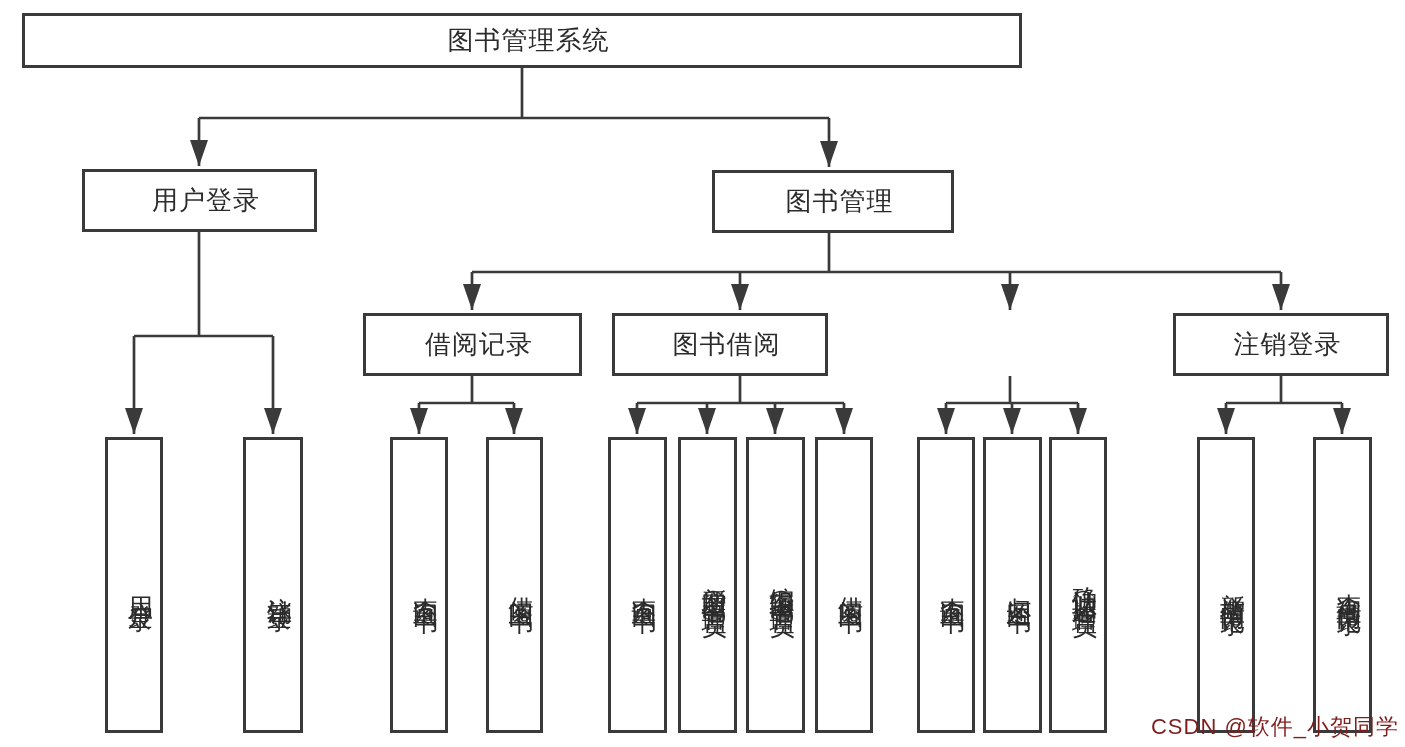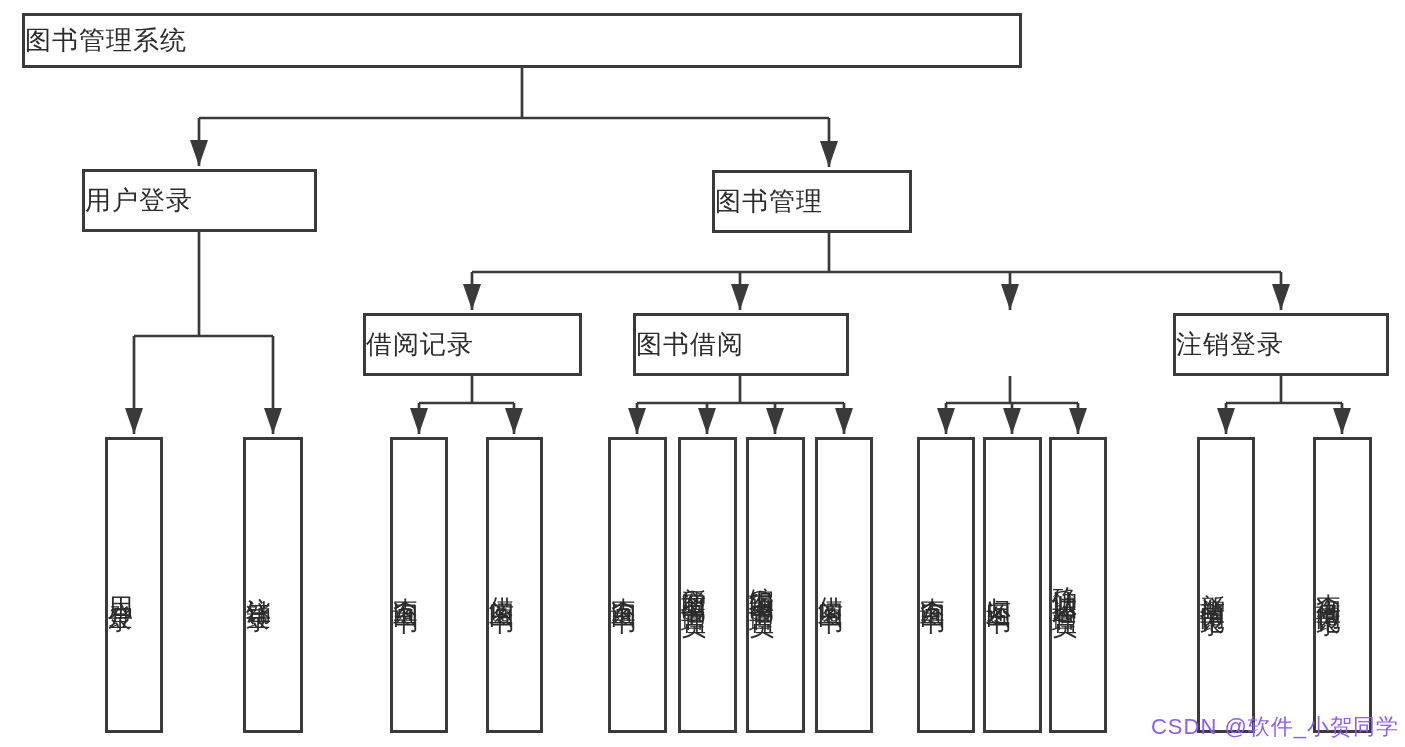--- a/index.html
+++ b/index.html
@@ -21,22 +21,24 @@
     height: 747px;
     pointer-events: none;
   }
 
   .node {
     position: absolute;
     background: #ffffff;
     border: 3px solid #3a3a3a;
     display: flex;
     align-items: center;
+    justify-content: center;
     color: #2b2b2b;
     overflow: hidden;
+    padding-left: 13px;
   }
 
   .node.h span {
     font-size: 26px;
     letter-spacing: 1px;
     white-space: nowrap;
   }
 
   .node.v span {
     writing-mode: vertical-rl;
@@ -45,21 +47,21 @@
     letter-spacing: 4px;
     line-height: 1;
     white-space: nowrap;
   }
 
   .watermark {
     position: absolute;
     right: 6px;
     bottom: 5px;
     font-size: 22px;
-    color: #8b5cf6;
+    color: #7f1d1d;
     letter-spacing: 1px;
     z-index: 5;
     white-space: nowrap;
   }
 </style>
 </head>
 <body>
 
 <div class="canvas">
 
@@ -114,28 +116,28 @@
     </g>
   </svg>
 
   <div class="node h" style="left:22px; top:13px; width:1000px; height:55px">
     <span>图书管理系统</span>
   </div>
 
   <div class="node h" style="left:82px; top:169px; width:235px; height:63px">
     <span>用户登录</span>
   </div>
-  <div class="node h" style="left:712px; top:170px; width:200px; height:63px">
+  <div class="node h" style="left:712px; top:170px; width:242px; height:63px">
     <span>图书管理</span>
   </div>
 
   <div class="node h" style="left:363px; top:313px; width:219px; height:63px">
     <span>借阅记录</span>
   </div>
-  <div class="node h" style="left:633px; top:313px; width:216px; height:63px">
+  <div class="node h" style="left:612px; top:313px; width:216px; height:63px">
     <span>图书借阅</span>
   </div>
   <div class="node h" style="left:1173px; top:313px; width:216px; height:63px">
     <span>注销登录</span>
   </div>
 
   <div class="node v" style="left:105px; top:437px; width:58px; height:296px">
     <span>用户登录</span>
   </div>
   <div class="node v" style="left:243px; top:437px; width:60px; height:296px">

